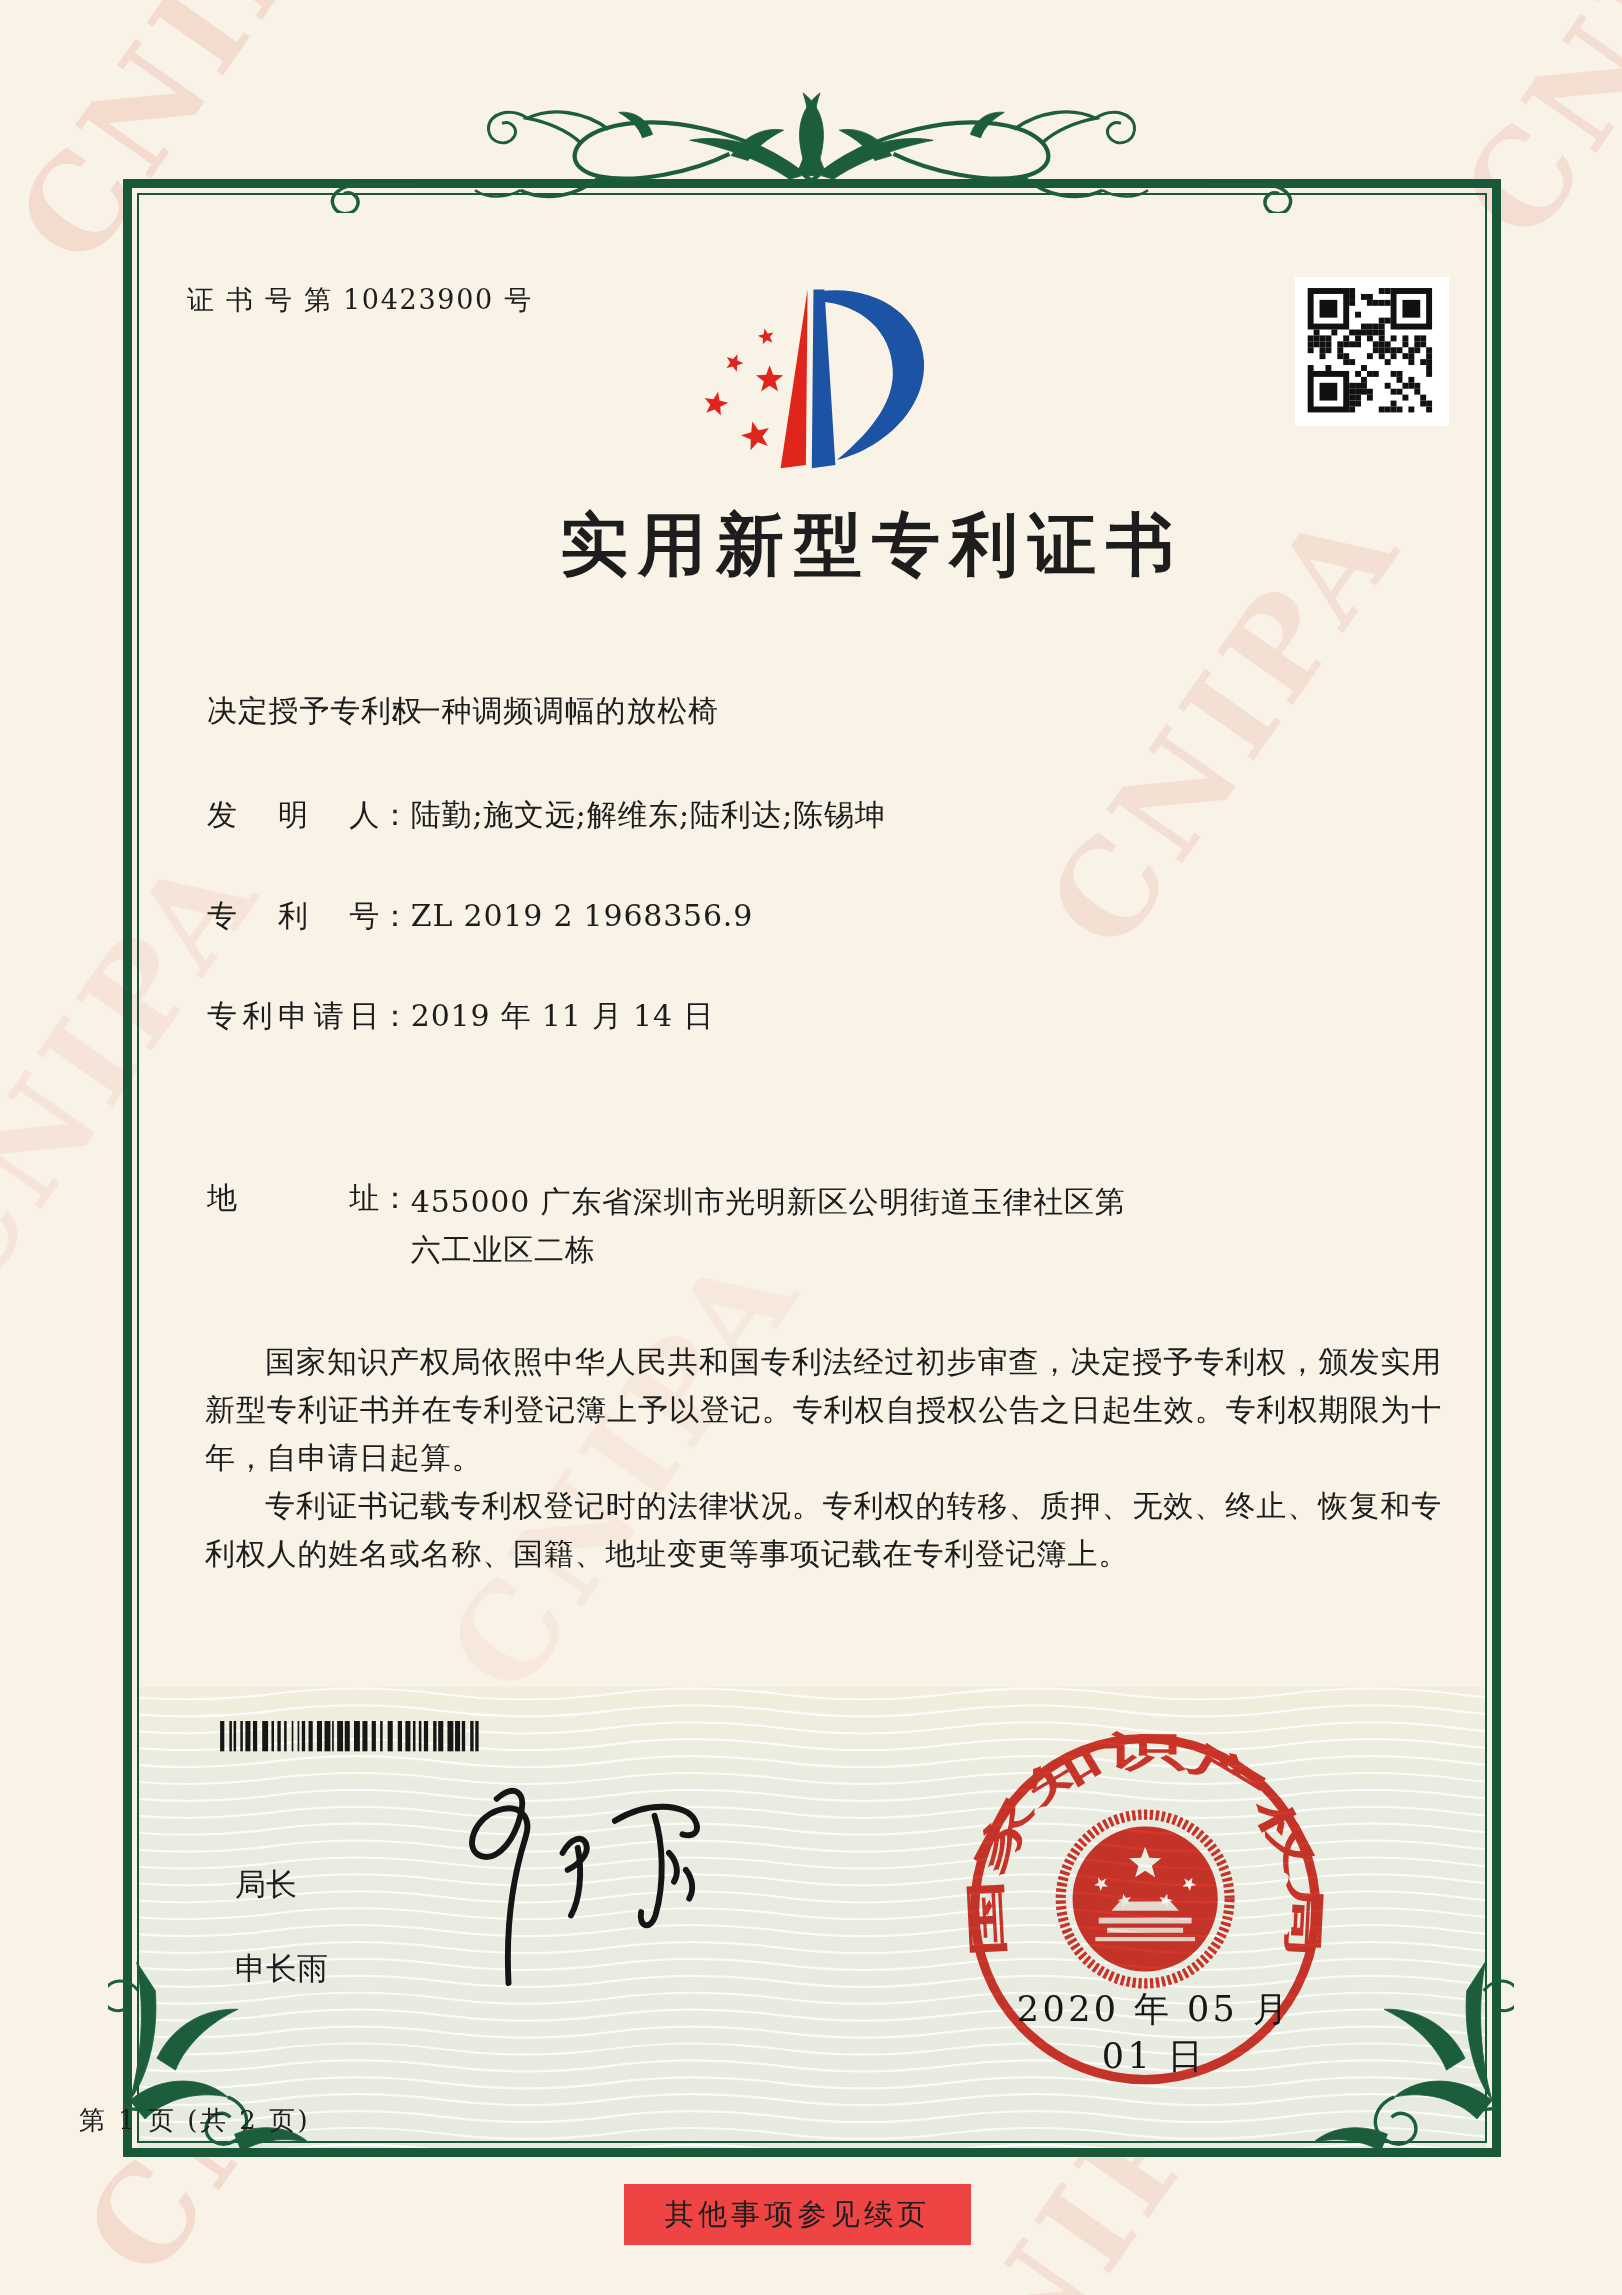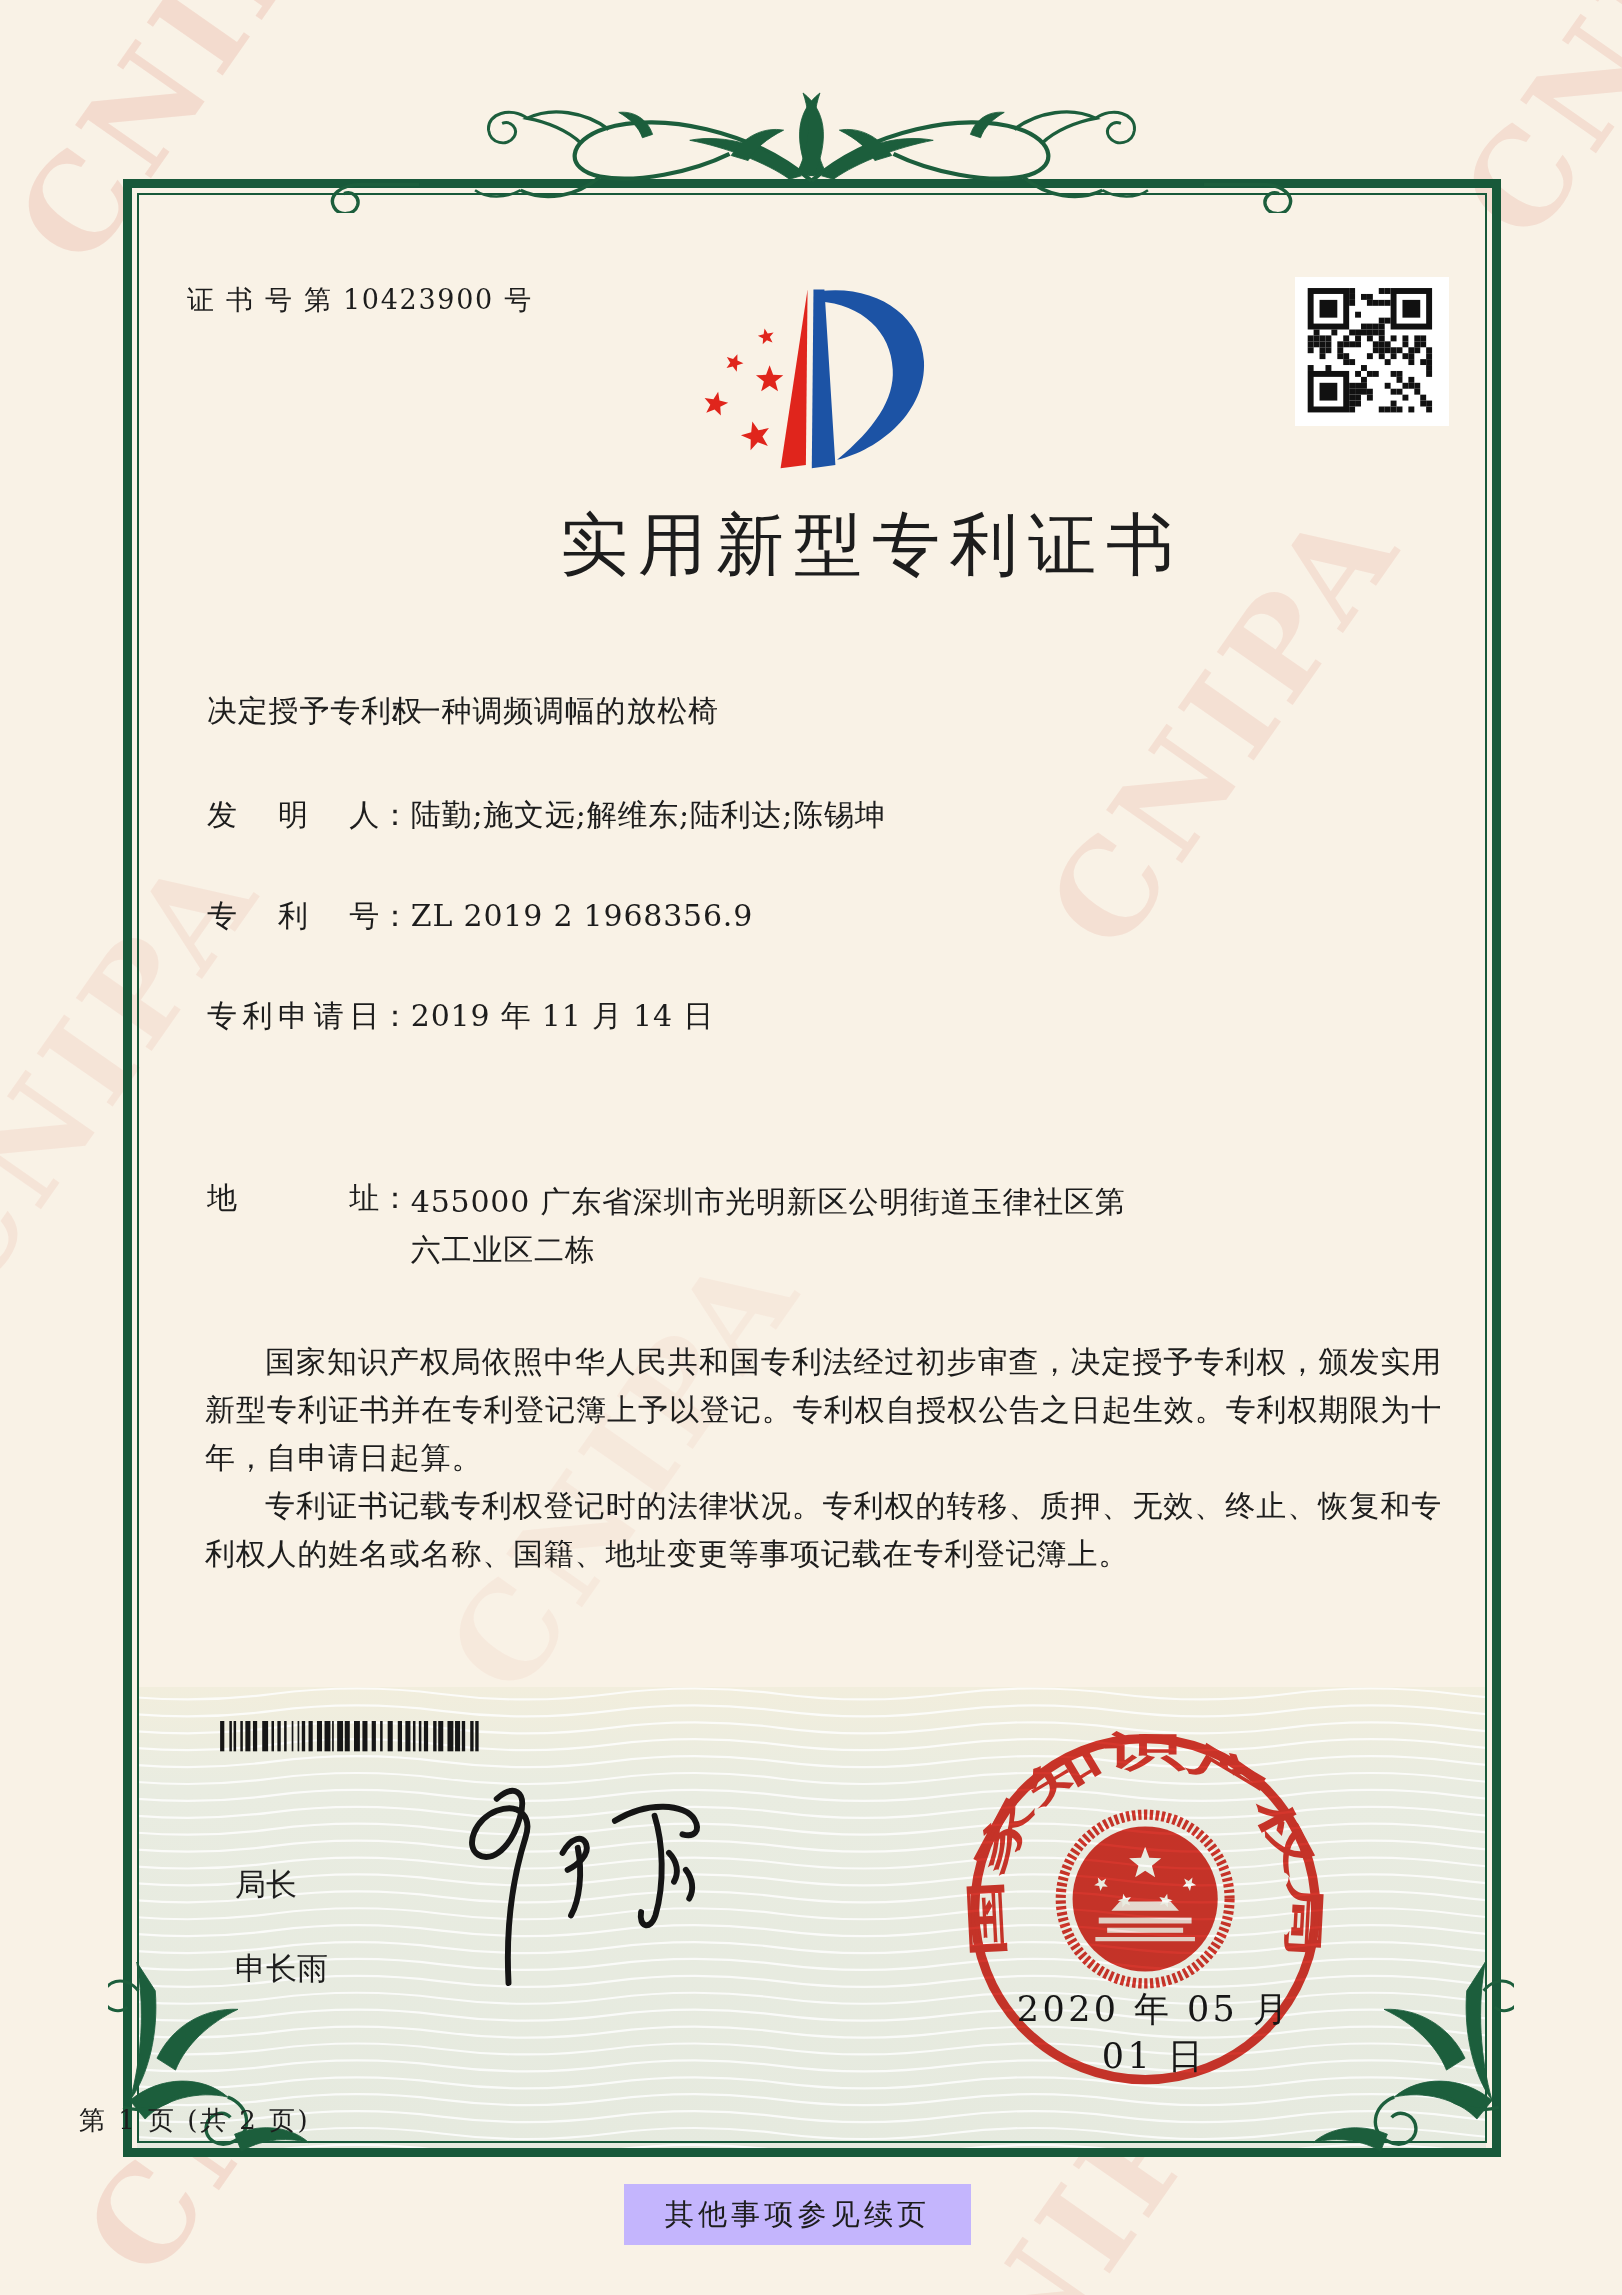--- a/index.html
+++ b/index.html
@@ -14,41 +14,41 @@
         background:linear-gradient(180deg,#f2eedd 0%,#e9ece1 22%,#e6eadf 100%)}
   .band svg{position:absolute;left:0;top:0}
   
   .border-outer{position:absolute;left:123px;top:179px;width:1378px;height:1978px;
                 border:9.3px solid #18593a;z-index:3}
   .border-inner{position:absolute;left:5px;top:5px;right:5px;bottom:5px;border:2.5px solid #18593a}
   .orn{position:absolute;z-index:4}
   .mirror{transform:scaleX(-1)}
   .certno{position:absolute;left:187px;top:282px;font-size:27px;letter-spacing:1.7px;z-index:5}
   .title{position:absolute;left:123px;top:500px;width:1498px;text-align:center;
-         font-size:68px;font-weight:normal;letter-spacing:10px;z-index:5}
+         font-size:68px;font-weight:bold;letter-spacing:10px;z-index:5}
   .logo{position:absolute;left:685px;top:281px;z-index:5}
   .qr{position:absolute;left:1295px;top:277px;background:#ffffff;z-index:5}
   .row{position:absolute;left:207px;font-size:30px;line-height:39px;letter-spacing:0.8px;
        white-space:nowrap;z-index:5}
   .flabel{display:inline-block;width:173px;text-align:justify;text-align-last:justify;vertical-align:top}
   .fvalue{display:inline-block;vertical-align:top}
   .addr .fvalue{white-space:normal;width:744px;line-height:48px}
   .grant-right{position:absolute;left:517px;top:0;white-space:nowrap}
   .paras{position:absolute;left:205px;top:1338px;width:1237px;z-index:5}
   .paras p{font-size:30px;line-height:48px;text-align:justify;text-indent:2em;letter-spacing:0.8px}
   .barcode{position:absolute;left:218px;top:1721px;z-index:6}
   .officer{position:absolute;left:235px;top:1864px;font-size:31px;z-index:6}
   .officer .name{margin-top:42px}
   .sig{position:absolute;left:397px;top:1782px;z-index:6}
   .seal{position:absolute;left:962px;top:1726px;z-index:6;mix-blend-mode:multiply}
   .seal-date{position:absolute;left:1006px;top:1986px;width:296px;text-align:center;
              font-size:35px;letter-spacing:3.4px;color:#161616;z-index:7}
   .pageinfo{position:absolute;left:123px;top:2103px;width:1378px;text-align:left;
             font-size:26px;letter-spacing:2.5px;transform:translateX(-44px);z-index:6}
-  .note{position:absolute;left:624px;top:2184px;width:347px;height:61px;background:#c4b5fd;
+  .note{position:absolute;left:624px;top:2184px;width:347px;height:61px;background:#ef4444;
         text-align:center;line-height:61px;font-size:29px;letter-spacing:4.2px;z-index:6}
 </style>
 </head>
 <body>
 
 <div class="page">
 
   <div class="wm" style="left:-59px;top:-34px;opacity:.5">CNIPA</div>
   <div class="wm" style="left:1386px;top:-59px;opacity:.45">CNIPA</div>
   <div class="wm" style="left:972px;top:651px;opacity:.4">CNIPA</div>

